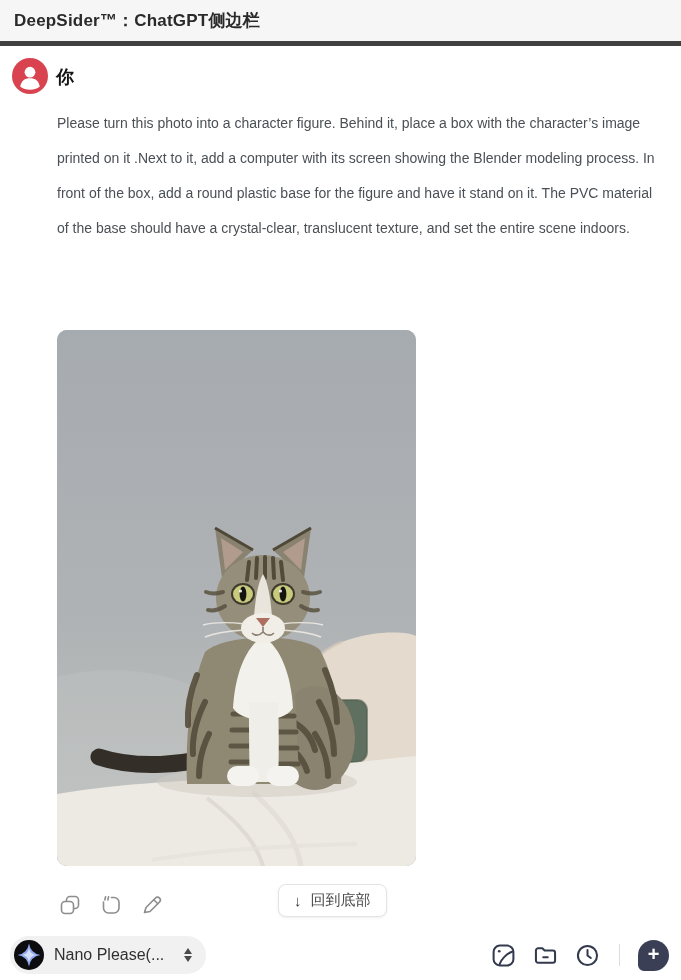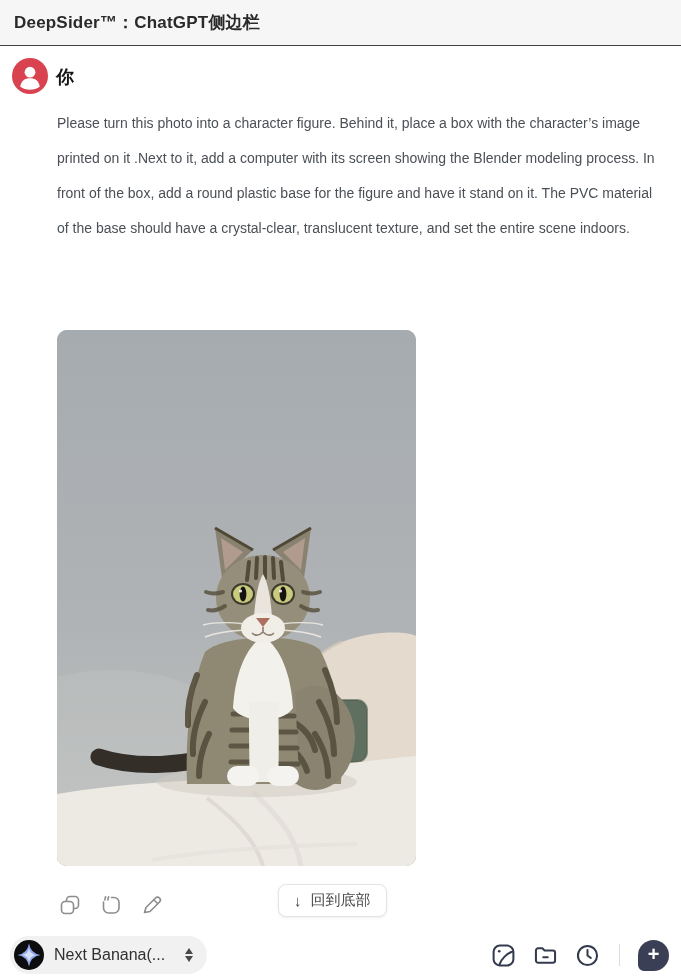--- a/index.html
+++ b/index.html
@@ -4,21 +4,21 @@
 <style>
   * { margin:0; padding:0; box-sizing:border-box; }
   html,body { width:681px; height:980px; }
   body {
     position:relative; overflow:hidden; background:#ffffff;
     font-family:"Liberation Sans", sans-serif; color:#333;
   }
   
   .header {
     position:absolute; top:0; left:0; right:0; height:46px;
-    background:#f6f6f6; border-bottom:1px solid #404040;
+    background:#f6f6f6; border-bottom:5px solid #404040;
     display:flex; align-items:center; padding-left:14px;
   }
   .header-title { font-size:17px; font-weight:bold; color:#2a2a2a; letter-spacing:.2px; }
 
   
   .avatar { position:absolute; left:12px; top:58px; width:36px; height:36px; }
   .author { position:absolute; left:56px; top:65px; font-size:18px; font-weight:bold; color:#141414; }
 
   
   .message-text {
@@ -234,21 +234,21 @@
 
 <div class="footer">
   <button class="model-pill">
     <span class="model-logo">
       <svg viewBox="0 0 30 30">
         <circle cx="15" cy="15" r="15" fill="#0d0d0f"></circle>
         <path d="M15 3.5 Q16.6 13.4 26.5 15 Q16.6 16.6 15 26.5 Q13.4 16.6 3.5 15 Q13.4 13.4 15 3.5 Z" fill="#8fa6e9"></path>
         <path d="M15 8 Q16 14 22 15 Q16 16 15 22 Q14 16 8 15 Q14 14 15 8 Z" fill="#e2e9fb" opacity="0.85"></path>
       </svg>
     </span>
-    <span class="model-label">Next Banana(...</span>
+    <span class="model-label">Nano Please(...</span>
     <span class="updown">
       <span class="tri-up"></span>
         <span class="tri-down"></span>
     </span>
   </button>
 
   <div class="footer-right">
     <button class="tool-btn">
       <svg viewBox="0 0 24 24" fill="none" stroke="#333a4e" stroke-width="1.8" stroke-linecap="round">
         <rect x="3.2" y="3.2" width="17.6" height="17.6" rx="5.5"></rect>

